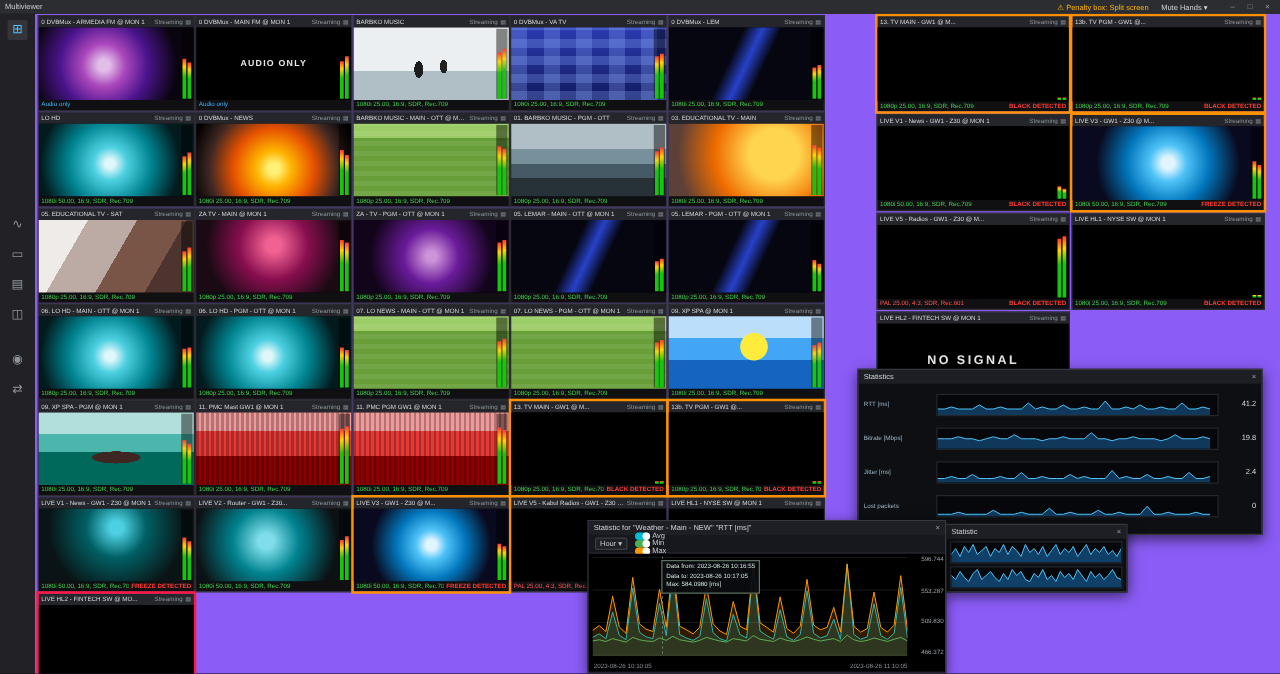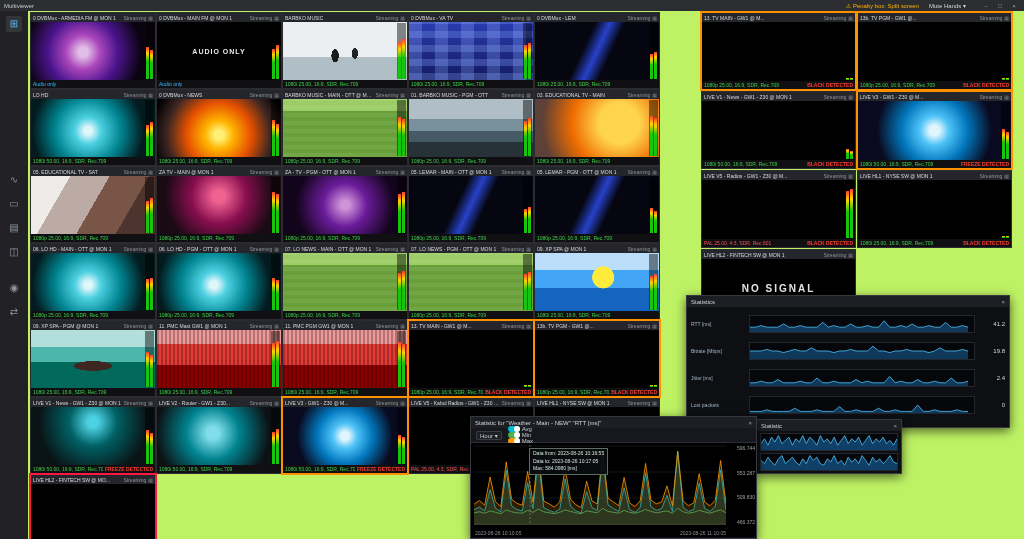--- a/index.html
+++ b/index.html
@@ -19,21 +19,21 @@
   .sidebar{position:absolute;left:0;top:11px;bottom:0;width:28px;background:#222226;z-index:15;
     display:flex;flex-direction:column;align-items:center;}
   .sb-group{display:flex;flex-direction:column;gap:8px;align-items:center;}
   .sb-top{margin-top:5px;}
   .sb-mid{margin-top:140px;}
   .sb-bot{margin-top:20px;}
   .sb-icon{width:16px;height:16px;color:#8d939b;font-size:10px;line-height:16px;text-align:center;cursor:pointer;}
   .sb-icon.active{color:#4fc3f7;background:#33353b;border-radius:2px;}
 
   
-  .main{position:absolute;left:28px;top:11px;right:0;bottom:0;background:#bef264;}
+  .main{position:absolute;left:28px;top:11px;right:0;bottom:0;background:#8b5cf6;}
 
   .grid-left{position:absolute;left:3px;top:2px;display:grid;
     grid-template-columns:repeat(5,124px);grid-auto-rows:75px;gap:2px;}
   .grid-right{position:absolute;left:674px;top:2px;display:grid;
     grid-template-columns:repeat(2,153px);grid-auto-rows:76px;gap:3px;}
 
   
   .tile{position:relative;display:flex;flex-direction:column;background:#000;outline:1px solid #2c2c30;}
   .tile.b-o{outline:2px solid #ff9100;z-index:2;}
   .tile.b-r{outline:2px solid #ff1744;z-index:2;}

